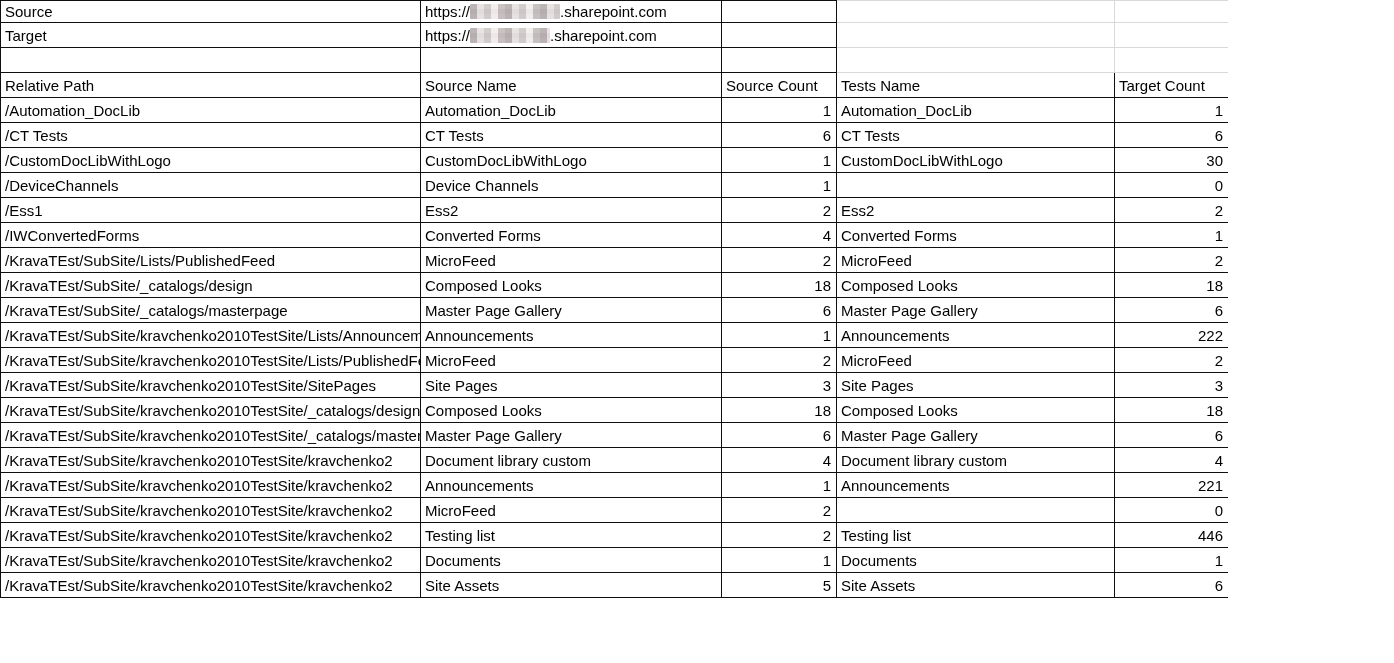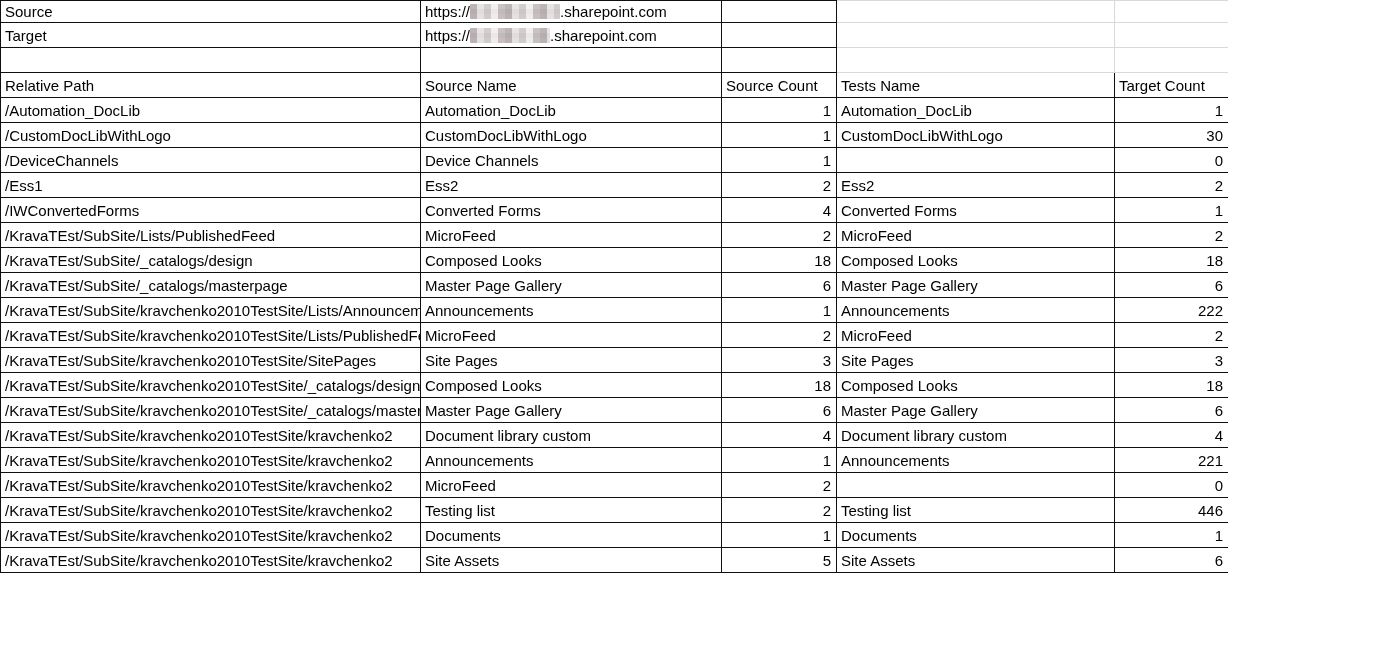--- a/index.html
+++ b/index.html
@@ -124,20 +124,28 @@
       <tbody>
         <tr>
     <td>/Automation_DocLib</td>
     <td>Automation_DocLib</td>
     <td class="c-num">1</td>
     <td>Automation_DocLib</td>
     <td class="c-num">1</td>
     <td class="c-num c-last" style="background: rgb(204, 255, 204);">0</td>
   </tr>
         <tr>
+    <td>/CT Tests</td>
+    <td>CT Tests</td>
+    <td class="c-num">6</td>
+    <td>CT Tests</td>
+    <td class="c-num">6</td>
+    <td class="c-num c-last" style="background: rgb(204, 255, 204);">0</td>
+  </tr>
+        <tr>
     <td>/CustomDocLibWithLogo</td>
     <td>CustomDocLibWithLogo</td>
     <td class="c-num">1</td>
     <td>CustomDocLibWithLogo</td>
     <td class="c-num">30</td>
     <td class="c-num c-last" style="background: rgb(204, 255, 204); text-align: right;">29</td>
   </tr>
         <tr>
     <td>/DeviceChannels</td>
     <td>Device Channels</td>

